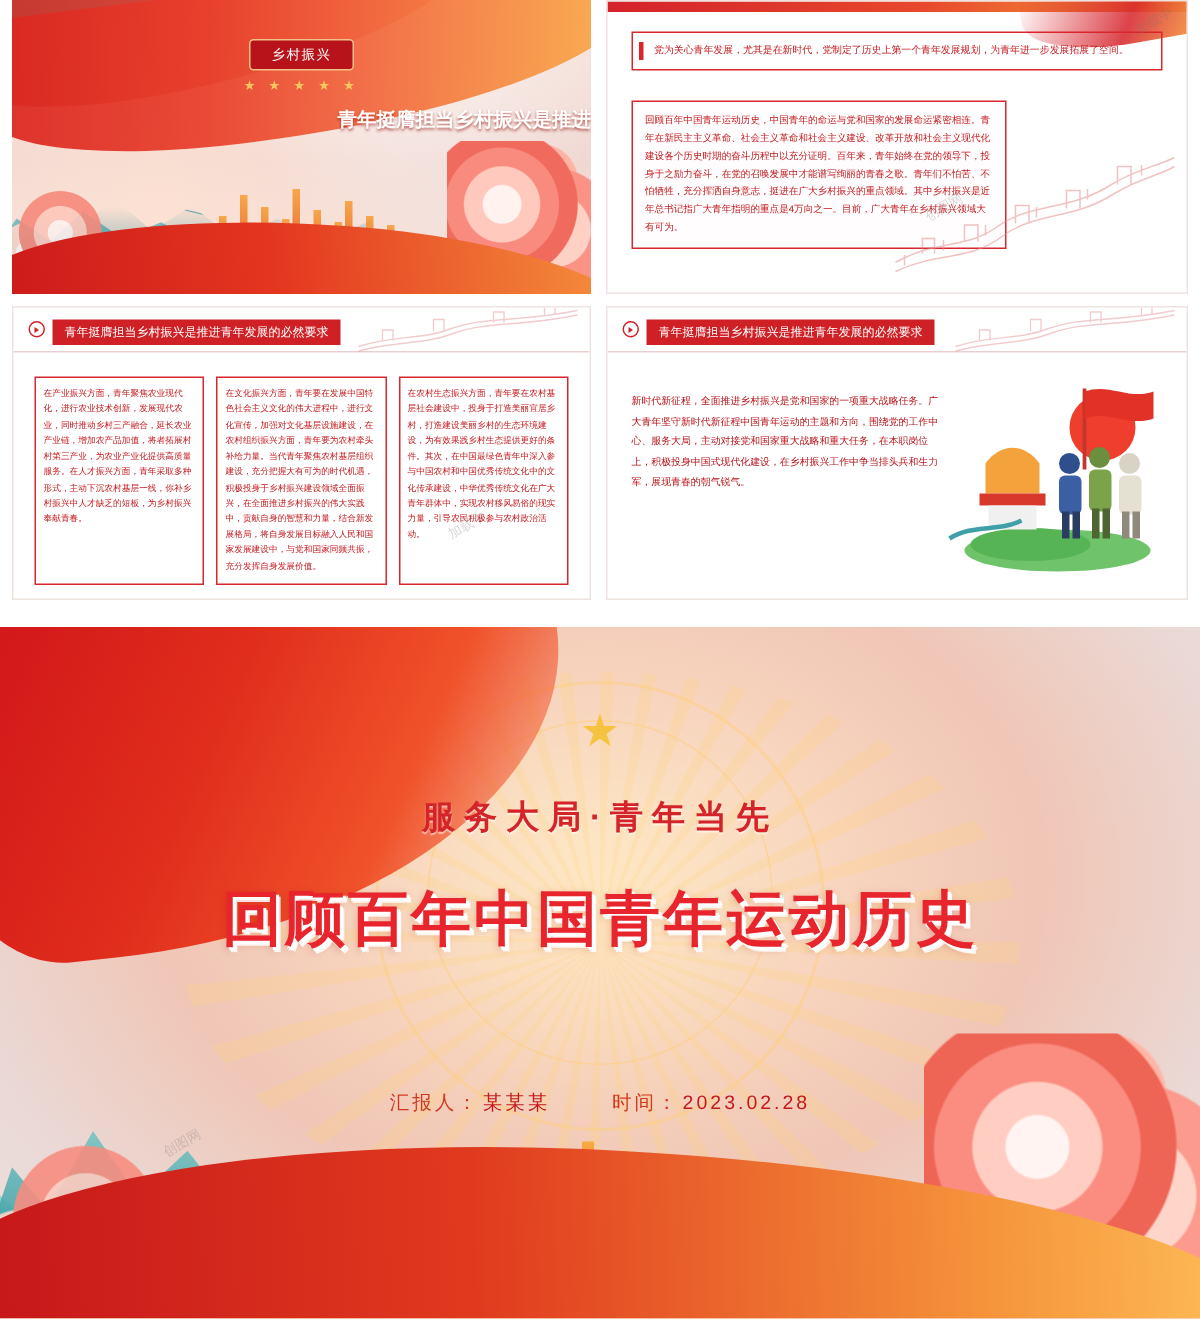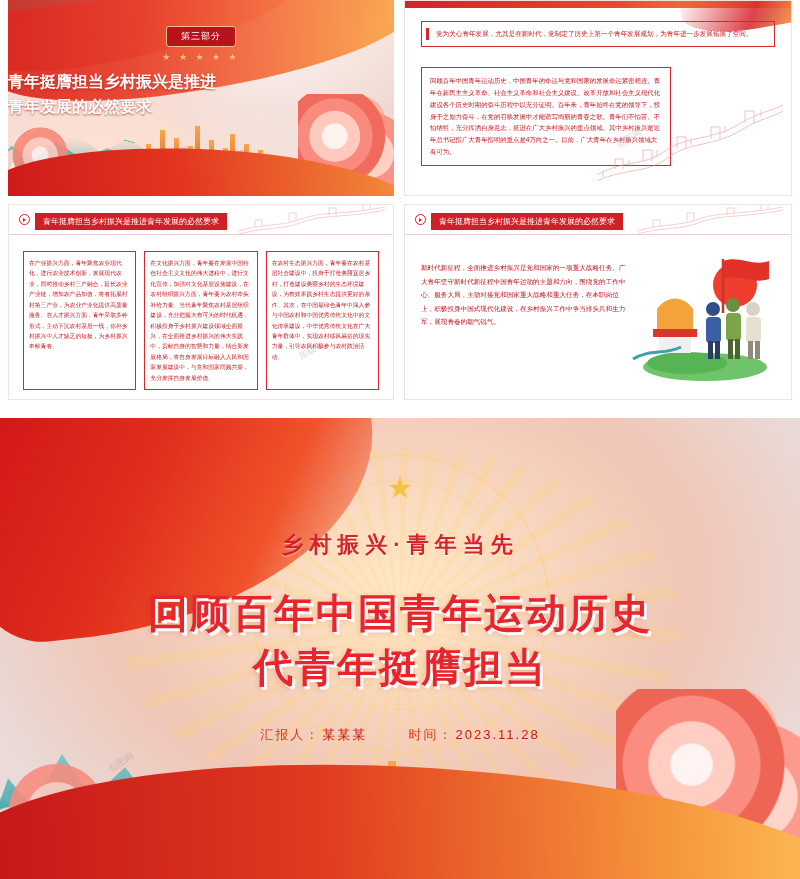--- a/index.html
+++ b/index.html
@@ -58,22 +58,22 @@
     transform: rotate(2deg); opacity:.75;
   }
   .badge-part {
     position:absolute; left:50%; transform:translateX(-50%); top:26px;
     background:#b8131a; color:#fff; font-size:9px; letter-spacing:1px;
     padding:3px 14px; border-radius:3px; white-space:nowrap;
     border:1px solid #f0c28a;
   }
   .stars { position:absolute; left:50%; transform:translateX(-50%); top:52px; color:#f6c560; font-size:9px; letter-spacing:3px;}
   .s1title {
-    position:absolute; left:0; right:0; top:70px; text-align:left;
-    color:#ffffff; font-size:16px; font-weight:bold; line-height:1.55;
+    position:absolute; left:0; right:0; top:70px; text-align:right;
+    color:#ffffff; font-size:13px; font-weight:bold; line-height:1.55;
     text-shadow: 0 1px 2px rgba(150,20,10,.65);
   }
   .mountains {
     position:absolute; left:0; bottom:26px; width:62%; height:58px;
     background:
       linear-gradient(to top right, rgba(60,150,160,.0) 49.4%, #3f9aa6 50%, rgba(63,154,166,0) 50.6%),
       linear-gradient(180deg, rgba(80,180,180,.0) 45%, rgba(46,140,150,.55) 100%);
     clip-path: polygon(0 100%, 8% 52%, 18% 76%, 28% 34%, 39% 72%, 50% 44%, 62% 80%, 74% 58%, 86% 86%, 100% 60%, 100% 100%);
     opacity:.85;
   }
@@ -304,25 +304,24 @@
         <i style="height:40px"></i>
         <i style="height:18px"></i>
       <i style="height:30px"></i>
         <i style="height:12px"></i>
         <i style="height:24px"></i>
     </div>
     <div class="peony-l"></div>
     <div class="peony"></div>
     <div class="ribbon-bot2"></div>
     <div class="ribbon-bot"></div>
-    <div class="badge-part">第三部分</div>
+    <div class="badge-part">乡村振兴</div>
     <div class="stars">★ ★ ★ ★ ★</div>
     <div class="s1title">
       <div>青年挺膺担当乡村振兴是推进</div>
-      <div>青年发展的必然要求</div>
     </div>
   </div>
 
   <div class="slide" id="slide2">
     <div class="s2-flagbar"></div>
     <div class="s2-ribbon"></div>
     <div class="quote-line">党为关心青年发展，尤其是在新时代，党制定了历史上第一个青年发展规划，为青年进一步发展拓展了空间。</div>
     <div class="s2-para">回顾百年中国青年运动历史，中国青年的命运与党和国家的发展命运紧密相连。青年在新民主主义革命、社会主义革命和社会主义建设、改革开放和社会主义现代化建设各个历史时期的奋斗历程中以充分证明。百年来，青年始终在党的领导下，投身于之励力奋斗，在党的召唤发展中才能谱写绚丽的青春之歌。青年们不怕苦、不怕牺牲，充分挥洒自身意志，挺进在广大乡村振兴的重点领域。其中乡村振兴是近年总书记指广大青年指明的重点是4万向之一。目前，广大青年在乡村振兴领域大有可为。</div>
     <svg class="s2-wall" viewBox="0 0 190 88">
       <g stroke="#e3908f" fill="none" stroke-width="1">
@@ -441,29 +440,28 @@
         <i style="height:26px"></i>
         <i style="height:42px"></i>
     </div>
 
     <div class="cv-peony-l"></div>
     <div class="cv-peony"></div>
 
     <div class="cv-ribbon-b2"></div>
     <div class="cv-ribbon-b"></div>
 
-    <div class="cv-sub">乡村振兴·青年当先</div>
+    <div class="cv-sub">服务大局·青年当先</div>
     <div class="cv-title">
       <div>回顾百年中国青年运动历史</div>
-      <div>代青年挺膺担当</div>
     </div>
     <div class="cv-meta">
       <span class="lbl">汇报人：</span><span class="val">某某某</span>
       <span class="gap"></span>
-      <span class="lbl">时间：</span><span class="val">2023.11.28</span>
+      <span class="lbl">时间：</span><span class="val">2023.02.28</span>
     </div>
   </div>
 
   <div class="wm" style="left:756px; top:8px;">加载中</div>
   <div class="wm" style="left:616px; top:132px;">创图网</div>
   <div class="wm" style="left:298px; top:344px;">加载中</div>
   <div class="wm" style="left:108px; top:756px;">创图网</div>
 
 </div>
 

